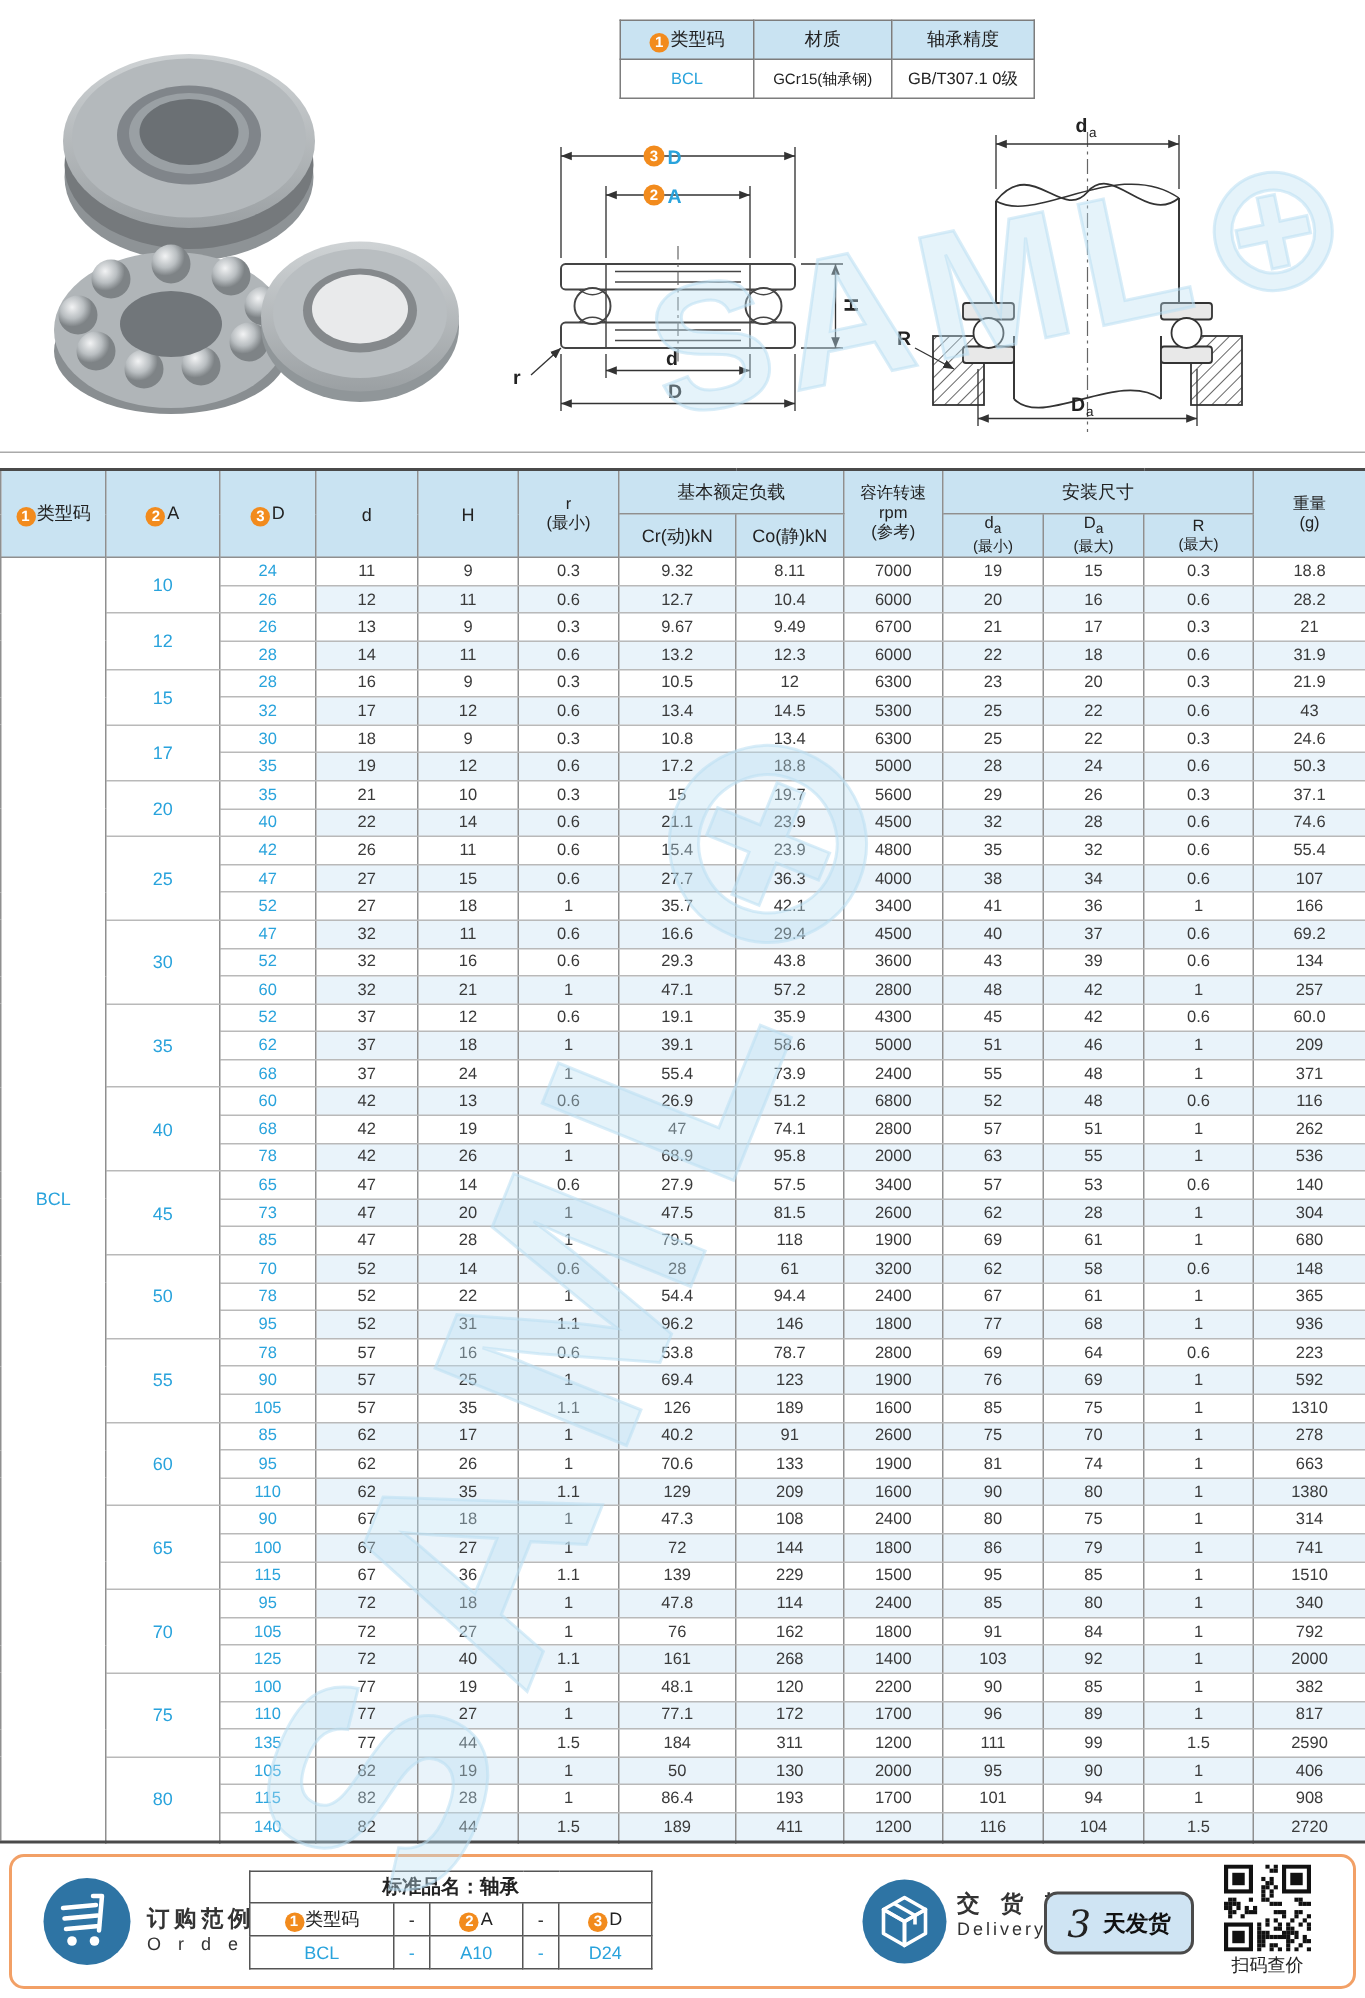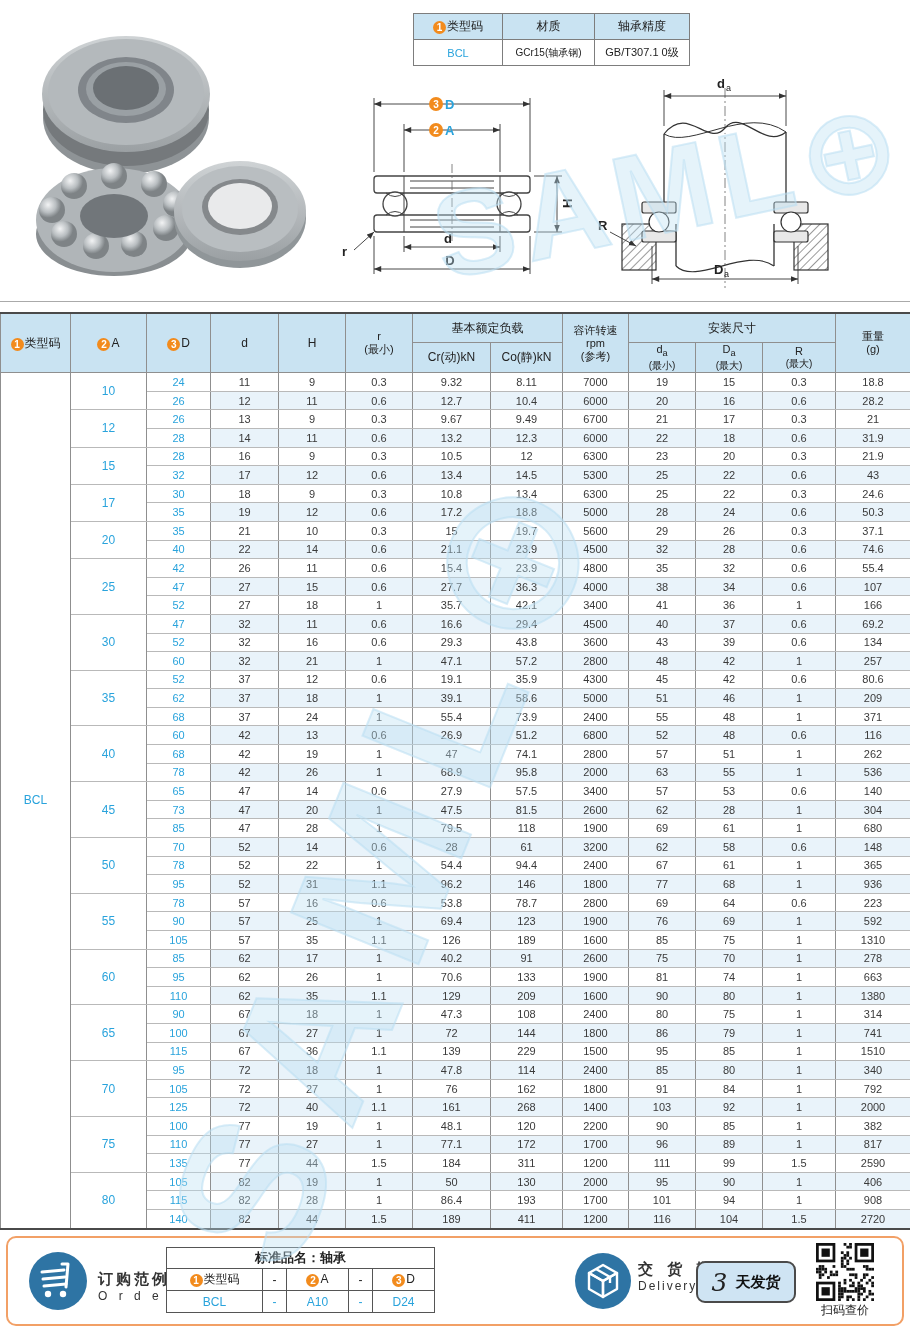--- a/index.html
+++ b/index.html
@@ -515,21 +515,21 @@
           <td class="codecell gs">52</td>
           <td class="gs">37</td>
           <td class="gs">12</td>
           <td class="gs">0.6</td>
           <td class="gs">19.1</td>
           <td class="gs">35.9</td>
           <td class="gs">4300</td>
           <td class="gs">45</td>
           <td class="gs">42</td>
           <td class="gs">0.6</td>
-          <td class="gs">80.6</td>
+          <td class="gs">60.0</td>
         </tr>
         <tr>
           <td class="codecell">62</td>
           <td class="stripe">37</td>
           <td class="stripe">18</td>
           <td class="stripe">1</td>
           <td class="stripe">39.1</td>
           <td class="stripe">58.6</td>
           <td class="stripe">5000</td>
           <td class="stripe">51</td>

